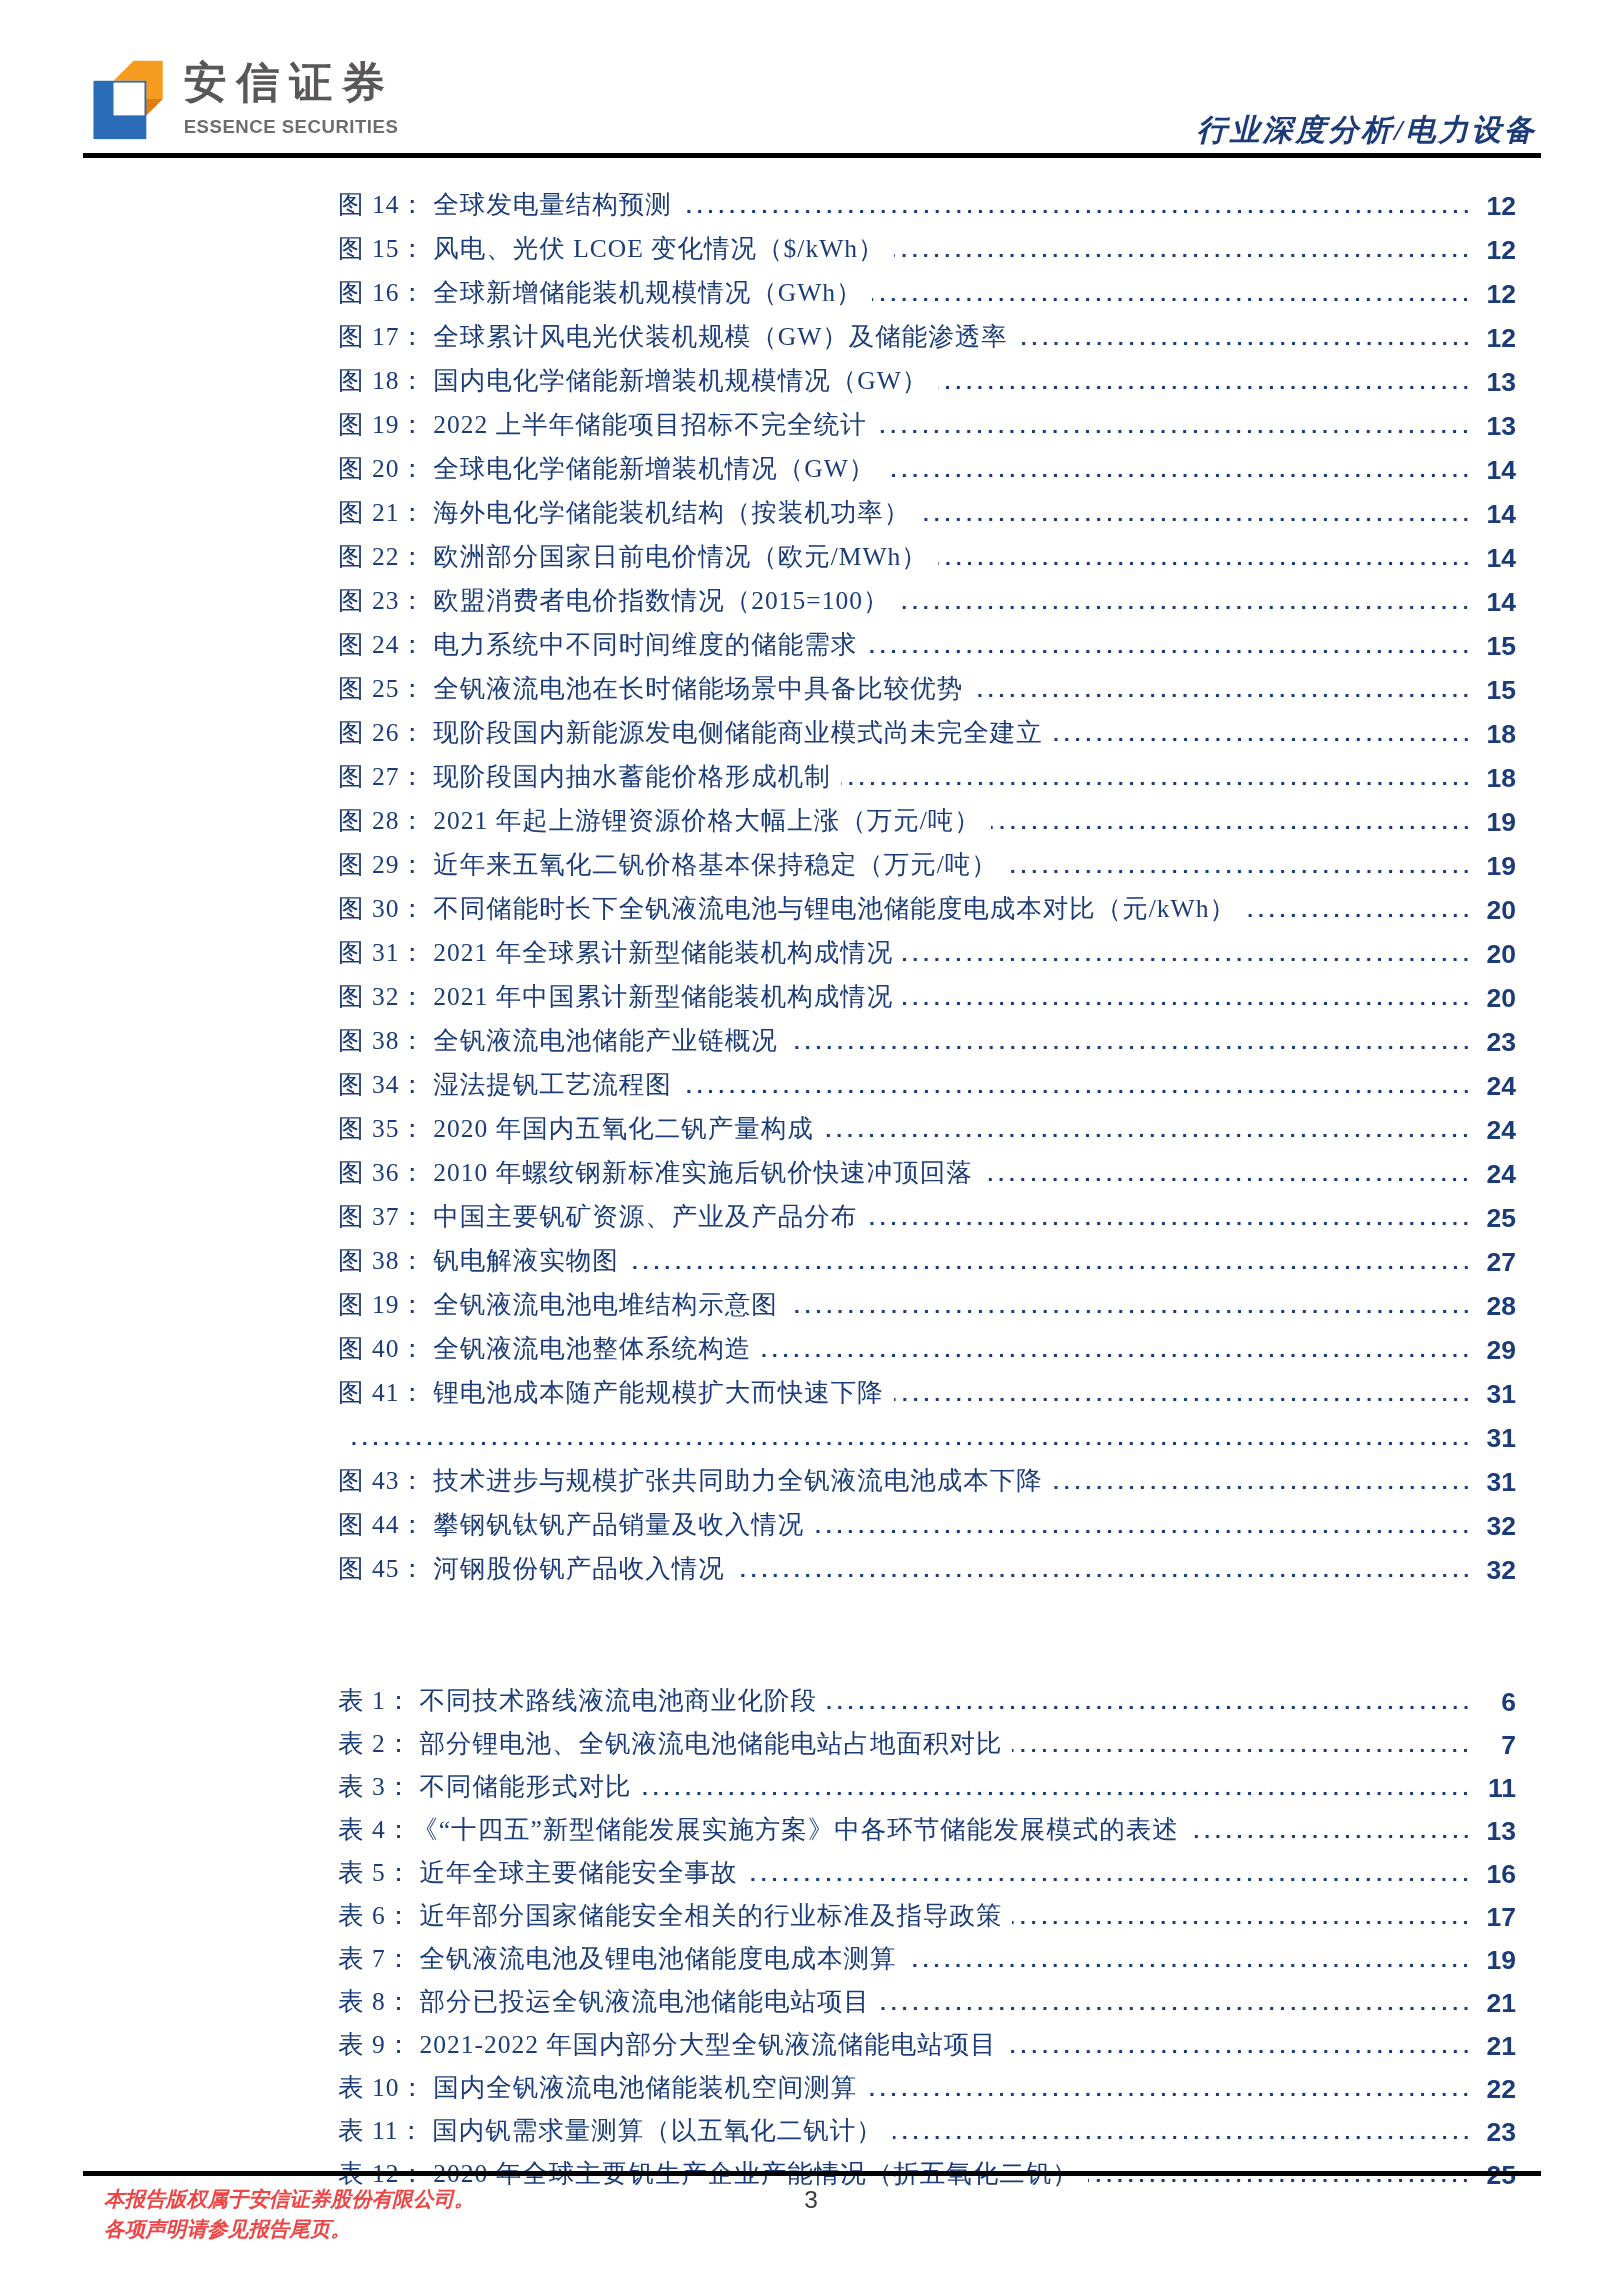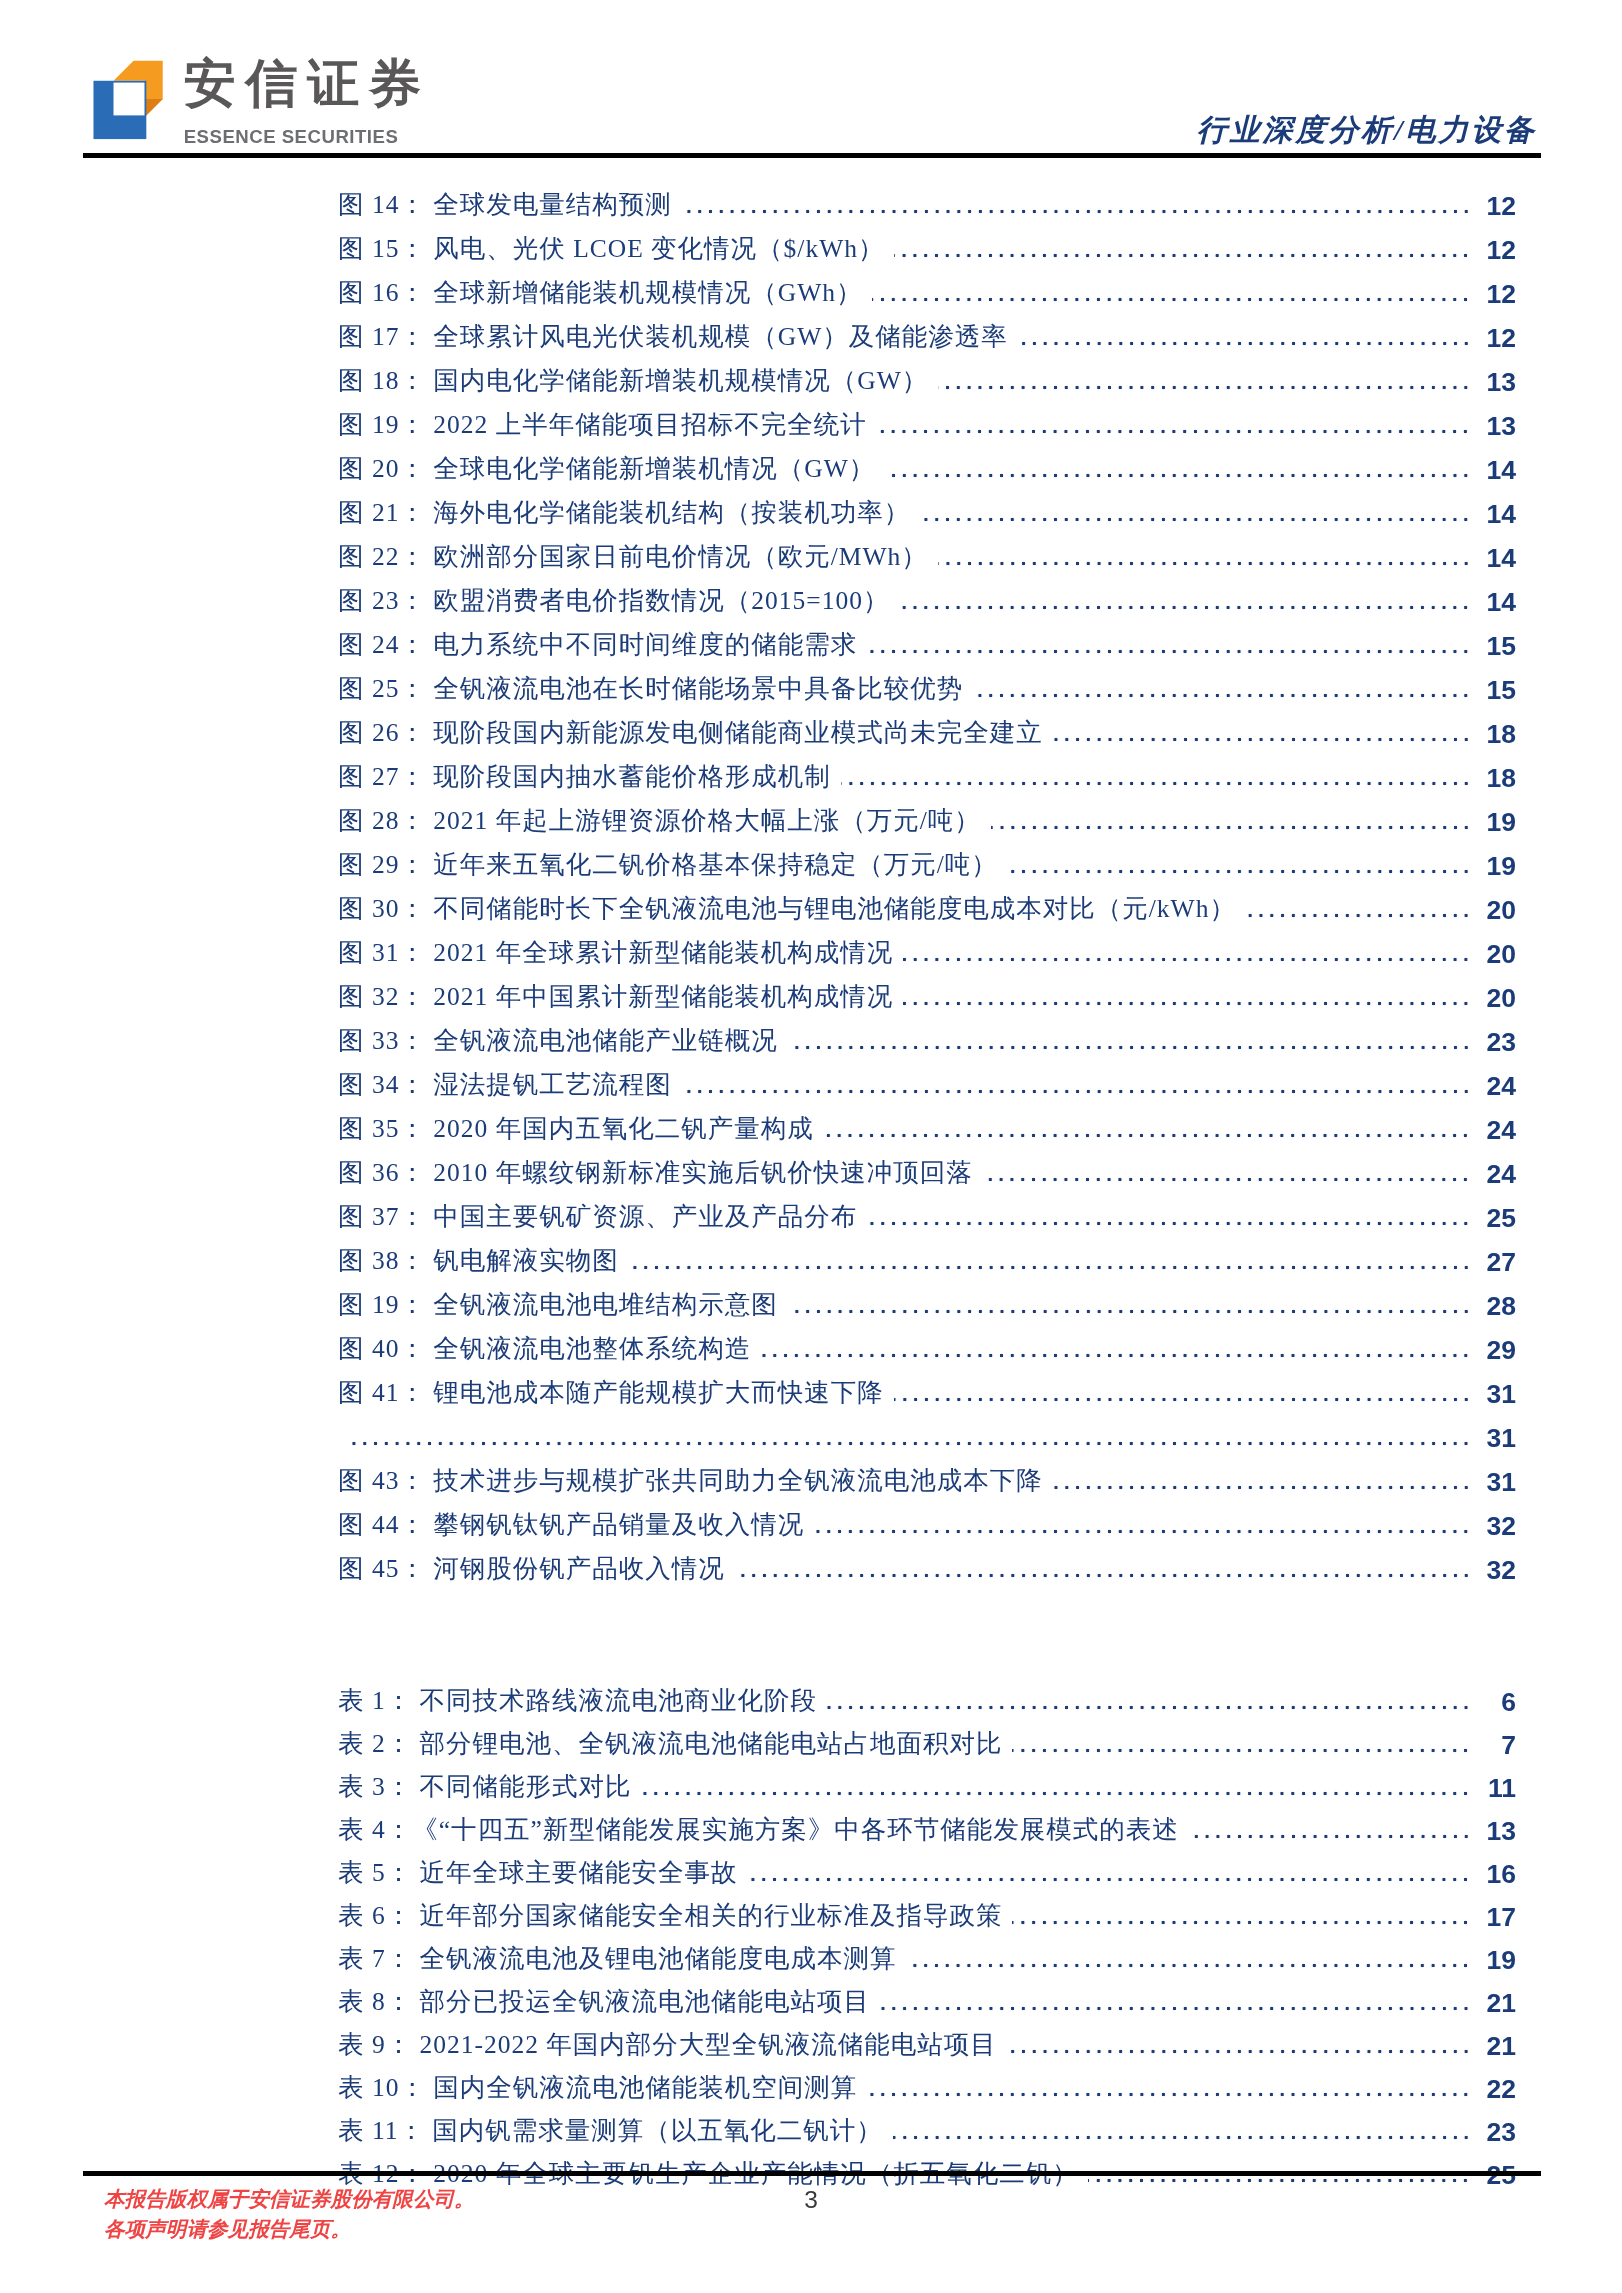--- a/index.html
+++ b/index.html
@@ -14,22 +14,22 @@
     background: #ffffff;
     overflow: hidden;
   }
 
   
   .header { position: absolute; top: 0; left: 0; right: 0; height: 159px; }
   .brand { position: absolute; left: 88px; top: 51px; display: flex; align-items: flex-start; }
   .brand-mark { width: 82px; height: 96px; margin-right: 13.7px; }
   .brand-text { padding-top: 7.8px; }
   .brand-cn {
-    font-size: 52px; color: #595757; letter-spacing: 9.8px;
-    font-family: Liberation Mono, monospace; font-weight: 600; line-height: 1.1;
+    font-size: 43px; color: #595757; letter-spacing: 9.8px;
+    font-family: Liberation Serif, serif; font-weight: 600; line-height: 1.1;
   }
   .brand-en {
     font-size: 18.6px; color: #6d6e71; font-weight: 700; letter-spacing: 0.5px;
     font-family: "Liberation Sans", sans-serif; margin-top: 10px;
   }
   .doc-type {
     position: absolute; right: 85px; top: 110px;
     font-size: 30px; font-weight: 700; color: #1b3c78;
     letter-spacing: 2.9px; font-style: italic;
     font-family: "Liberation Serif", serif;
@@ -220,21 +220,21 @@
           <span class="toc-page">20</span>
         </div>
 
         <div class="toc-row">
           <span class="toc-label">图 32： 2021 年中国累计新型储能装机构成情况</span>
           <span class="toc-leader"></span>
           <span class="toc-page">20</span>
         </div>
 
         <div class="toc-row">
-          <span class="toc-label">图 33： 全钒液流电池储能产业链概况</span>
+          <span class="toc-label">图 38： 全钒液流电池储能产业链概况</span>
           <span class="toc-leader"></span>
           <span class="toc-page">23</span>
         </div>
 
         <div class="toc-row">
           <span class="toc-label">图 34： 湿法提钒工艺流程图</span>
           <span class="toc-leader"></span>
           <span class="toc-page">24</span>
         </div>
 

